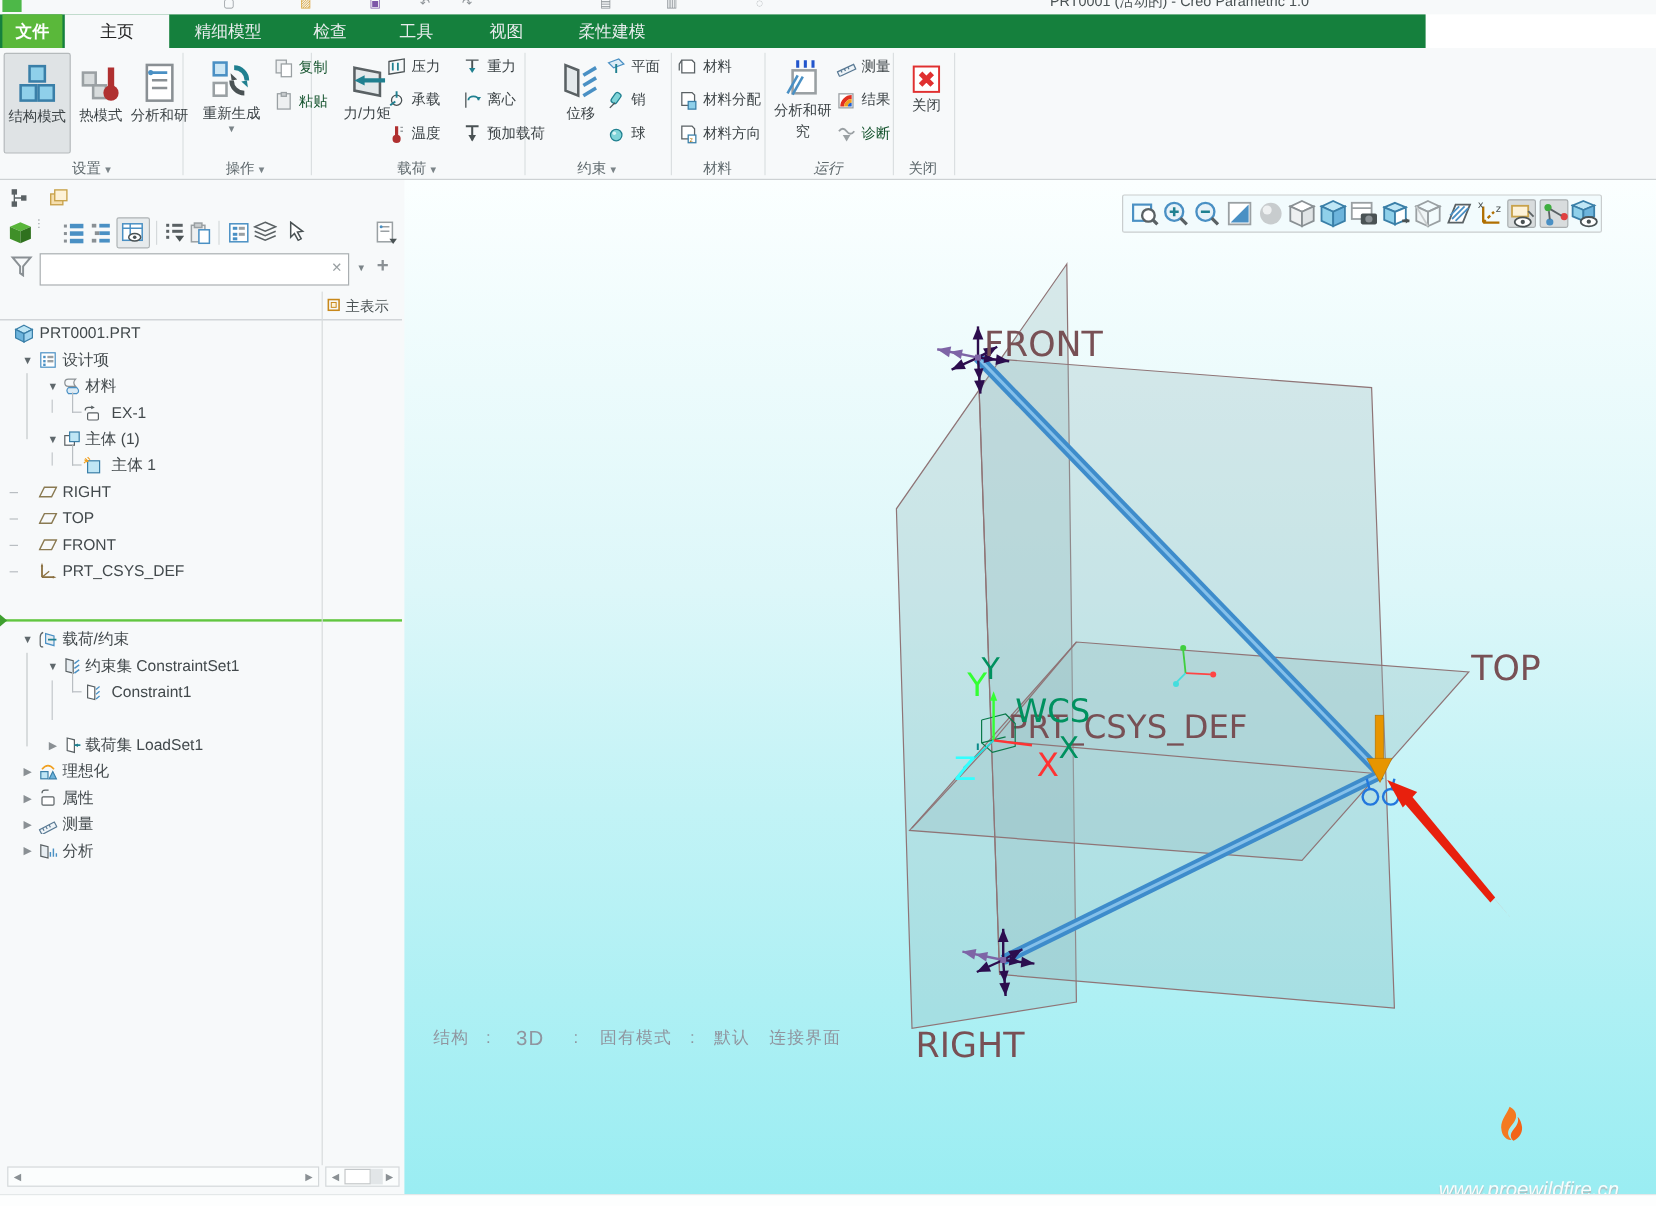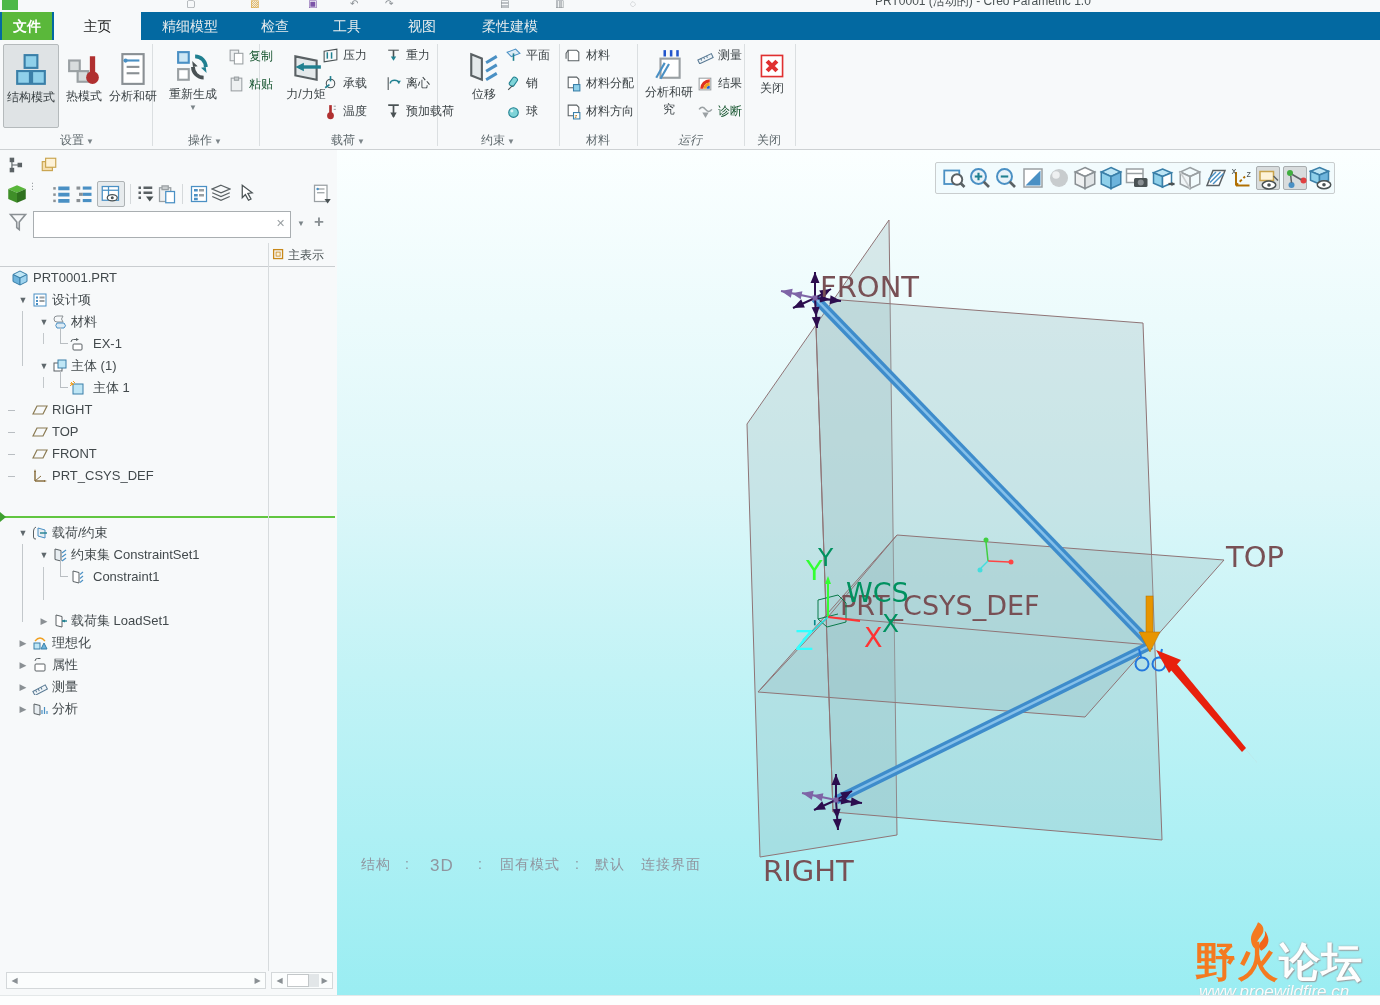--- a/index.html
+++ b/index.html
@@ -1,21 +1,21 @@
 <!DOCTYPE html>
 <html><head>
 <meta charset="utf-8">
 <style>
 *{margin:0;padding:0;box-sizing:border-box}
 body{width:1380px;height:1005px;overflow:hidden;font-family:"Liberation Sans","DejaVu Sans",sans-serif;position:relative;background:#fff;font-size:12px;color:#3c4346}
 .abs{position:absolute}
 #titlebar{left:0;top:0;width:1380px;height:12px;background:#f7f9fa}
 #title-text{left:875px;top:-7px;font-size:12px;color:#4a5254}
 .qa-icon{top:-2px;width:12px;height:12px;font-size:10px;color:#8a9094}
-#tabbar{left:0;top:12px;width:1380px;height:28px;background:#0369a1}
+#tabbar{left:0;top:12px;width:1188px;height:28px;background:#15803d}
 .tab{position:absolute;top:0;height:28px;line-height:28px;text-align:center;font-size:14px;color:#e8eced;cursor:default}
 .tab.file{background:#5ab83a;color:#fff;font-weight:bold}
 .tab.active{background:#f7f9fa;color:#222}
 #ribbon{left:0;top:40px;width:1380px;height:110px;background:#f7f9fa;border-bottom:1px solid #cdd1d3}
 .rsep{position:absolute;top:4px;width:1px;height:102px;background:#dbdfe1}
 .rgl{position:absolute;top:91px;height:18px;line-height:18px;font-size:12px;color:#5e686c;text-align:center}
 .rgl .dn{font-size:8px;color:#7b8488;margin-left:2px}
 .bigbtn{position:absolute;display:flex;flex-direction:column;align-items:center;font-size:12px;color:#3c4346}
 .bigbtn .icn{width:34px;height:38px}
 .bigbtn.sel{background:#dfe3e5;border:1px solid #b5babc;border-radius:2px}
@@ -843,20 +843,17 @@
       <span class="stseg" data-name="status-segment" style="left: 163px;">固有模式</span>
       <span class="stseg" data-name="status-segment" style="left: 238px;">:</span>
       <span class="stseg" data-name="status-segment" style="left: 258px;">默认</span>
       <span class="stseg" data-name="status-segment" style="left: 304px;">连接界面</span>
     </div>
   <div id="logo" data-name="forum-logo">
     <svg class="abs" style="left:58px;top:-19px" width="30" height="46" viewBox="0 0 36 44" data-name="flame-icon">
       <path d="M18 2 C14 12 8 16 10 26 C11 32 16 36 20 35 C15 30 16 26 19 22 C22 18 26 14 24 8 C23 5 20 3 18 2 Z" fill="#f47a20"></path>
       <path d="M26 12 C28 18 24 22 21 26 C18 30 19 34 22 36 C28 33 32 27 30 20 C29 16 28 14 26 12 Z" fill="#f26419"></path>
     </svg>
-    <div id="logo-line1">
-      <span id="logo-orange" data-name="logo-text-orange">野火</span><span id="logo-white" data-name="logo-text-white">论坛</span>
-    </div>
     <div id="logo-url" data-name="logo-url">www.proewildfire.cn</div>
   </div>
 </div>
 
 <div class="abs" id="bottombar" data-name="bottom-status-bar"></div>
 
 </body></html>

